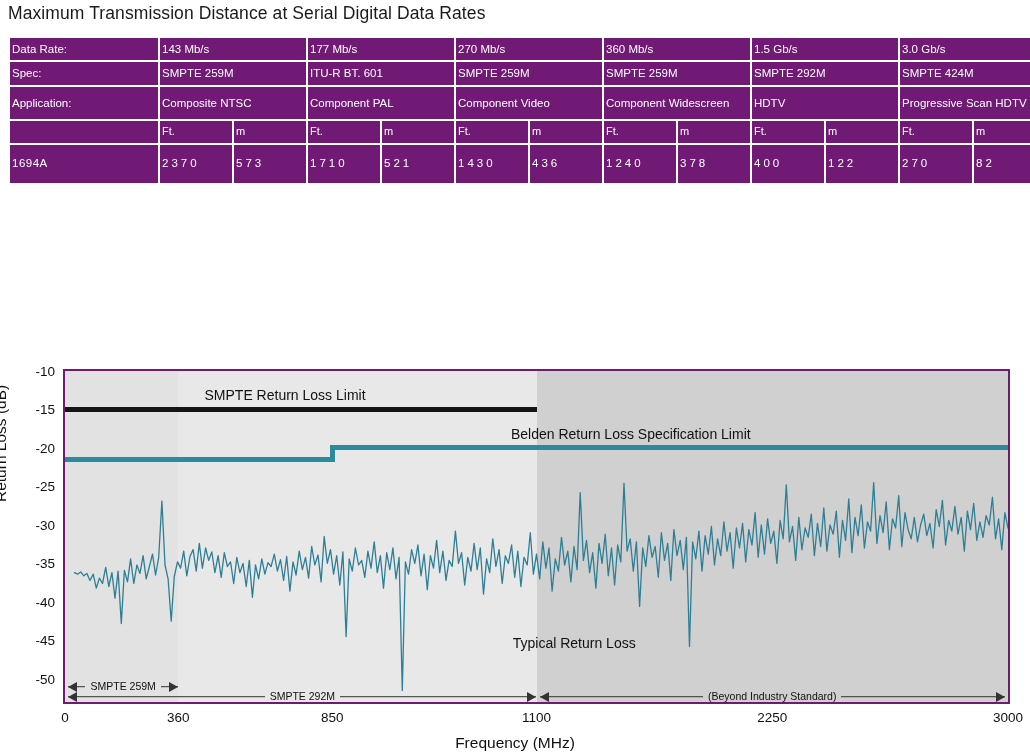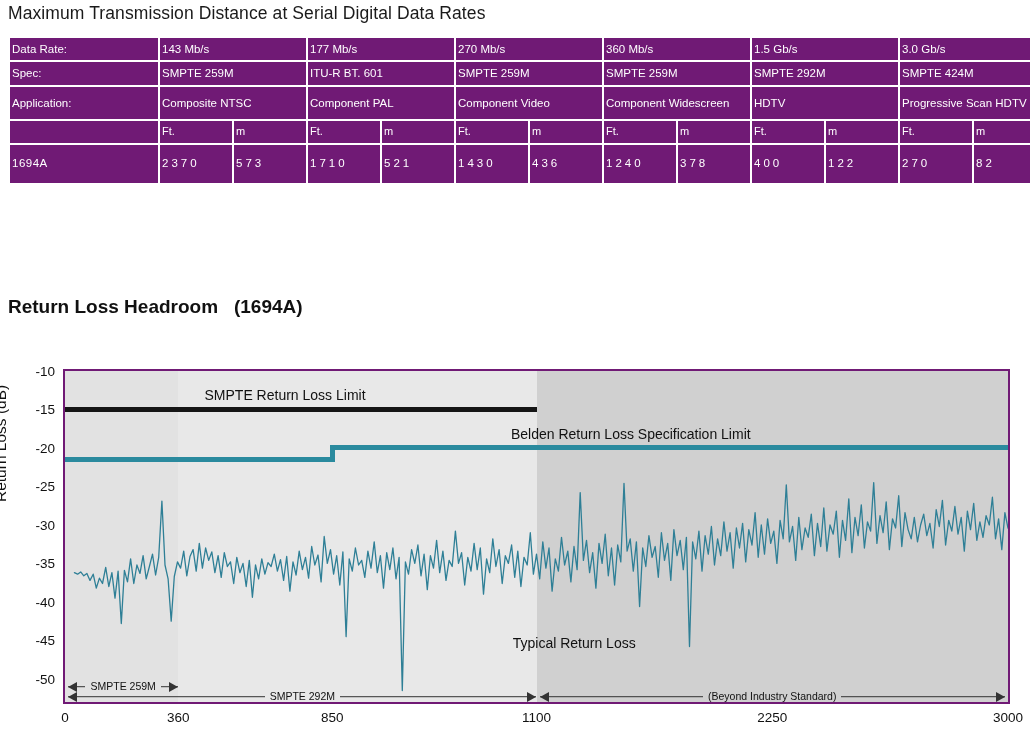--- a/index.html
+++ b/index.html
@@ -222,23 +222,20 @@
           <td class="val">378</td>
           <td class="val">400</td>
           <td class="val">122</td>
           <td class="val">270</td>
           <td class="val">82</td>
         </tr>
       </tbody>
     </table>
   </div>
 
-  <div class="sec2-title">
-    <span>Return Loss Headroom</span>&nbsp;&nbsp;&nbsp;<span>(1694A)</span>
-  </div>
 
   <div class="chart">
 
     <div class="ytitle">Return Loss (dB)</div>
 
     <div id="yticks">
         <div class="ylab" style="left: 0px; width: 55px; top: 19px;">-10</div>
         <div class="ylab" style="left: 0px; width: 55px; top: 57.4884px;">-15</div>
         <div class="ylab" style="left: 0px; width: 55px; top: 95.9767px;">-20</div>
         <div class="ylab" style="left: 0px; width: 55px; top: 134.465px;">-25</div>
@@ -289,15 +286,16 @@
     </div>
 
     <div id="xticks">
         <div class="xlab" style="left: 65px;">0</div>
         <div class="xlab" style="left: 178.16px;">360</div>
         <div class="xlab" style="left: 332.183px;">850</div>
         <div class="xlab" style="left: 536.5px;">1100</div>
         <div class="xlab" style="left: 772.25px;">2250</div>
         <div class="xlab" style="left: 1008px;">3000</div>
       </div>
+    <div class="xtitle">Frequency (MHz)</div>
   </div>
 
 </div>
 
 </body></html>

